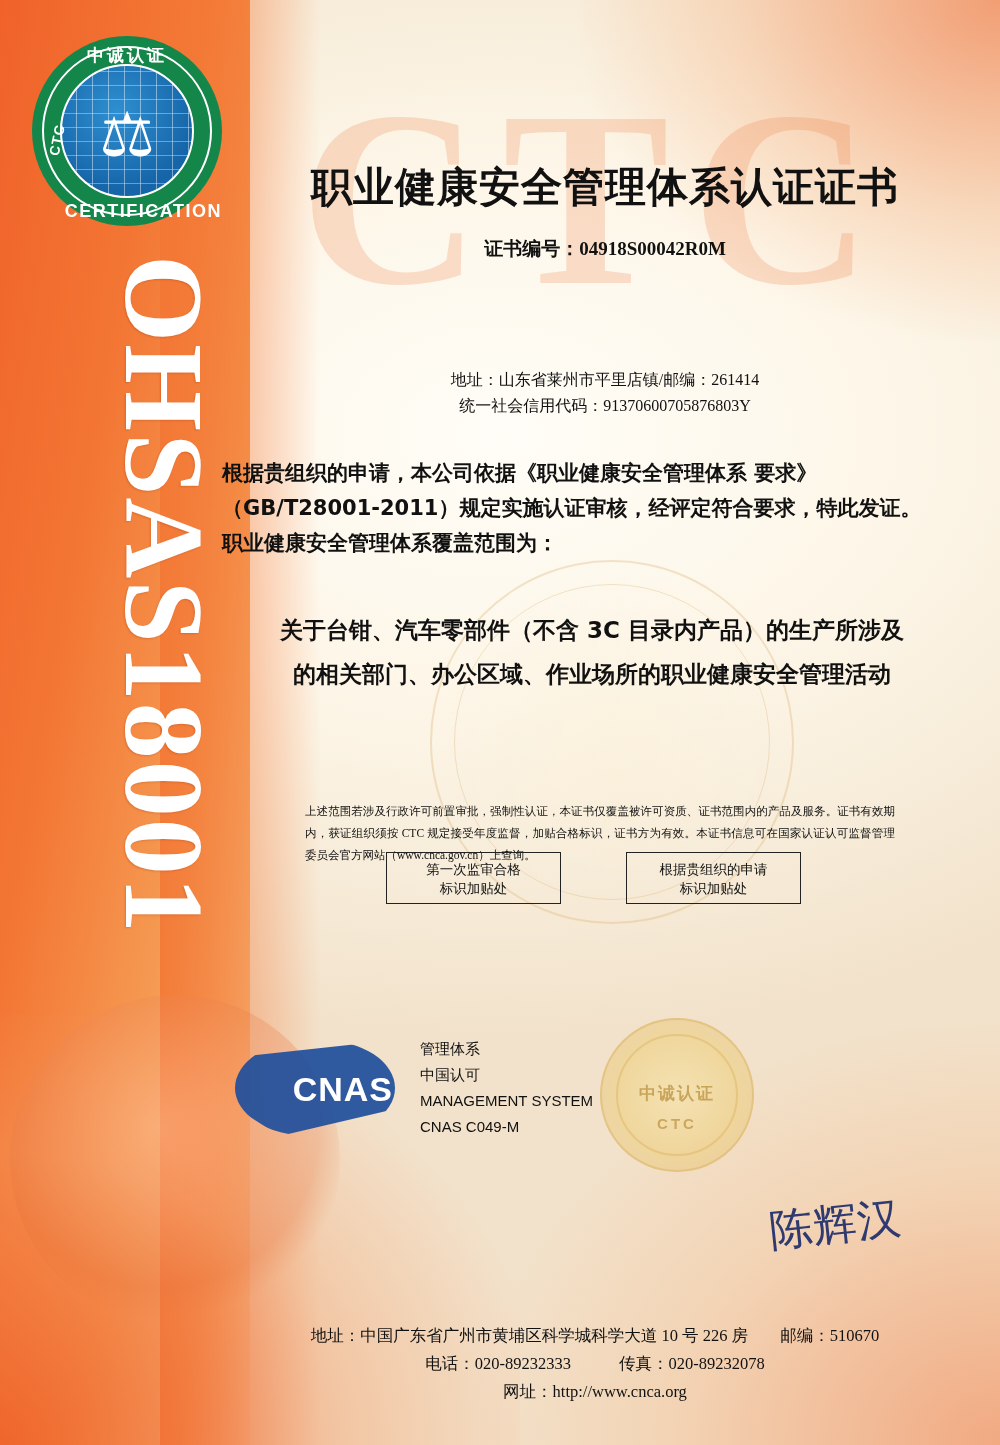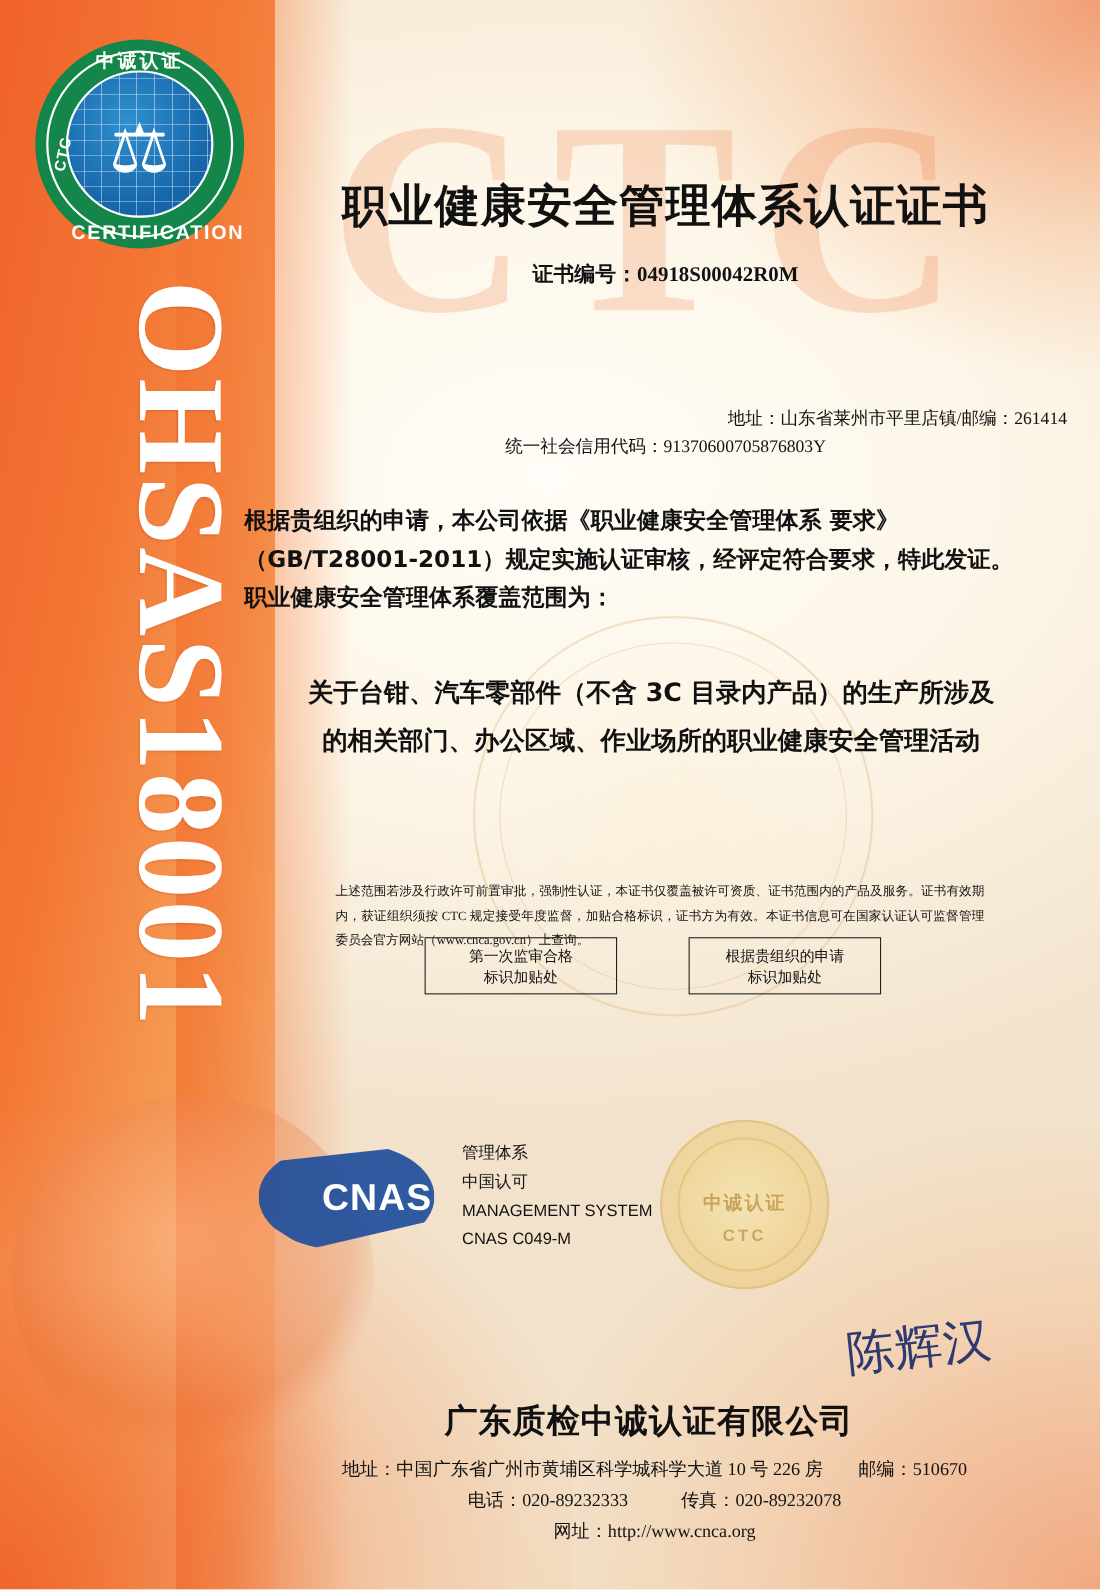--- a/index.html
+++ b/index.html
@@ -124,21 +124,21 @@
   .certno{
     position:absolute;left:55px;top:236px;width:700px;text-align:center;
     font-size:19px;font-weight:700;color:#111;
   }
   .company{
     position:absolute;left:40px;top:290px;width:730px;text-align:center;
     font-size:35px;font-weight:700;color:#111;letter-spacing:1px;
     font-family:"DejaVu Sans",sans-serif;
   }
   .addr1{
-    position:absolute;left:40px;top:370px;width:730px;text-align:right;
+    position:absolute;left:40px;top:370px;width:730px;text-align:center;
     font-size:16px;color:#111;
   }
   .addr2{
     position:absolute;left:40px;top:396px;width:730px;text-align:center;
     font-size:16px;color:#111;
   }
   .para{
     position:absolute;left:22px;top:456px;width:740px;
     font-size:21px;font-weight:700;color:#111;line-height:35px;
     font-family:"DejaVu Sans",sans-serif;
@@ -301,21 +301,20 @@
       <div class="txt">
         <div>管理体系</div>
         <div>中国认可</div>
         <div>MANAGEMENT SYSTEM</div>
         <div>CNAS C049-M</div>
       </div>
     </div>
 
     <div class="sign">陈辉汉</div>
 
-    <div class="issuer">广东质检中诚认证有限公司</div>
 
     <div class="foot">
       <div class="r1">
         <span>地址：中国广东省广州市黄埔区科学城科学大道 10 号 226 房</span>
         <span style="margin-left:28px;">邮编：510670</span>
       </div>
       <div class="r2">
         <span>电话：020-89232333</span>
         <span>传真：020-89232078</span>
       </div>

